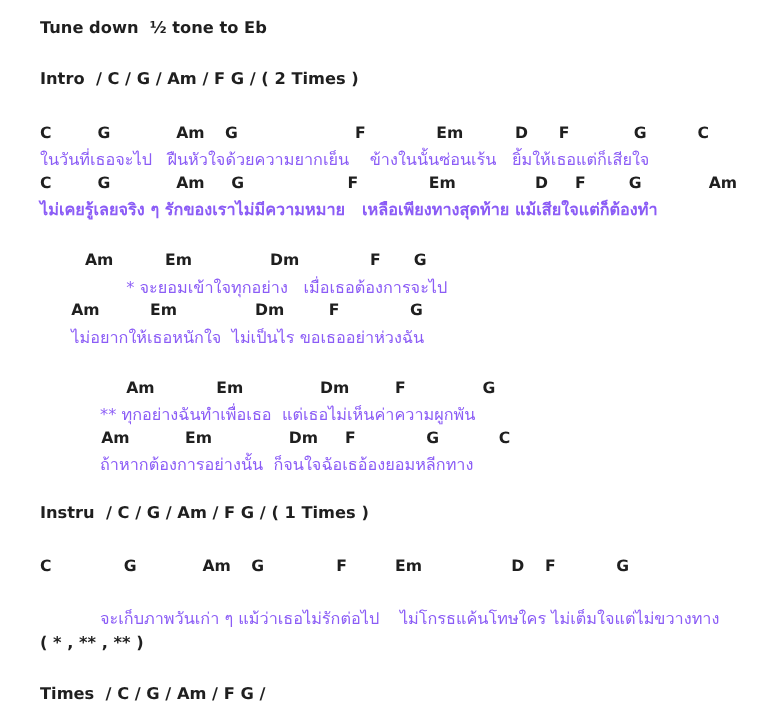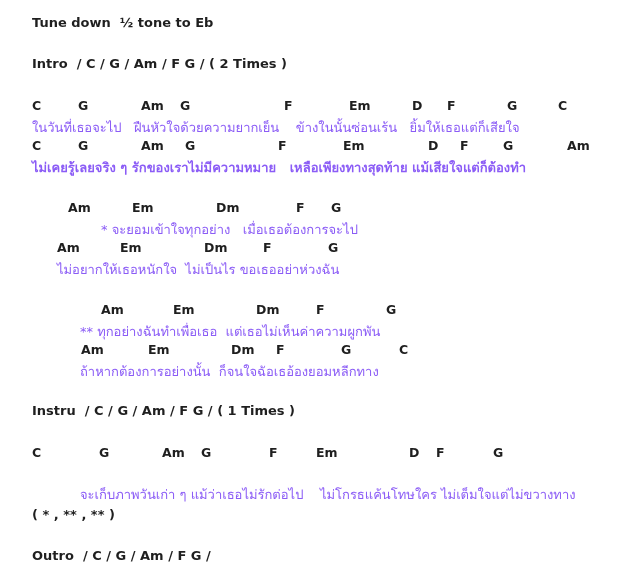--- a/index.html
+++ b/index.html
@@ -122,13 +122,13 @@
     <span class="chord" style="left: 201px;">G</span>
     <span class="chord" style="left: 269px;">F</span>
     <span class="chord" style="left: 316px;">Em</span>
     <span class="chord" style="left: 409px;">D</span>
     <span class="chord" style="left: 436px;">F</span>
     <span class="chord" style="left: 493px;">G</span>
   </div>
 <div class="lyric" style="top:484px; left:32px;margin-left:48px;">จะเก็บภาพวันเก่า ๆ แม้ว่าเธอไม่รักต่อไป    ไม่โกรธแค้นโทษใคร ไม่เต็มใจแต่ไม่ขวางทาง</div>
 
 <div class="heading" style="top:507px;">( * , ** , ** )</div>
-<div class="heading" style="top:548px;">Outro  / C / G / Am / F G /</div>
+<div class="heading" style="top:548px;">Times  / C / G / Am / F G /</div>
 
 </body></html>

